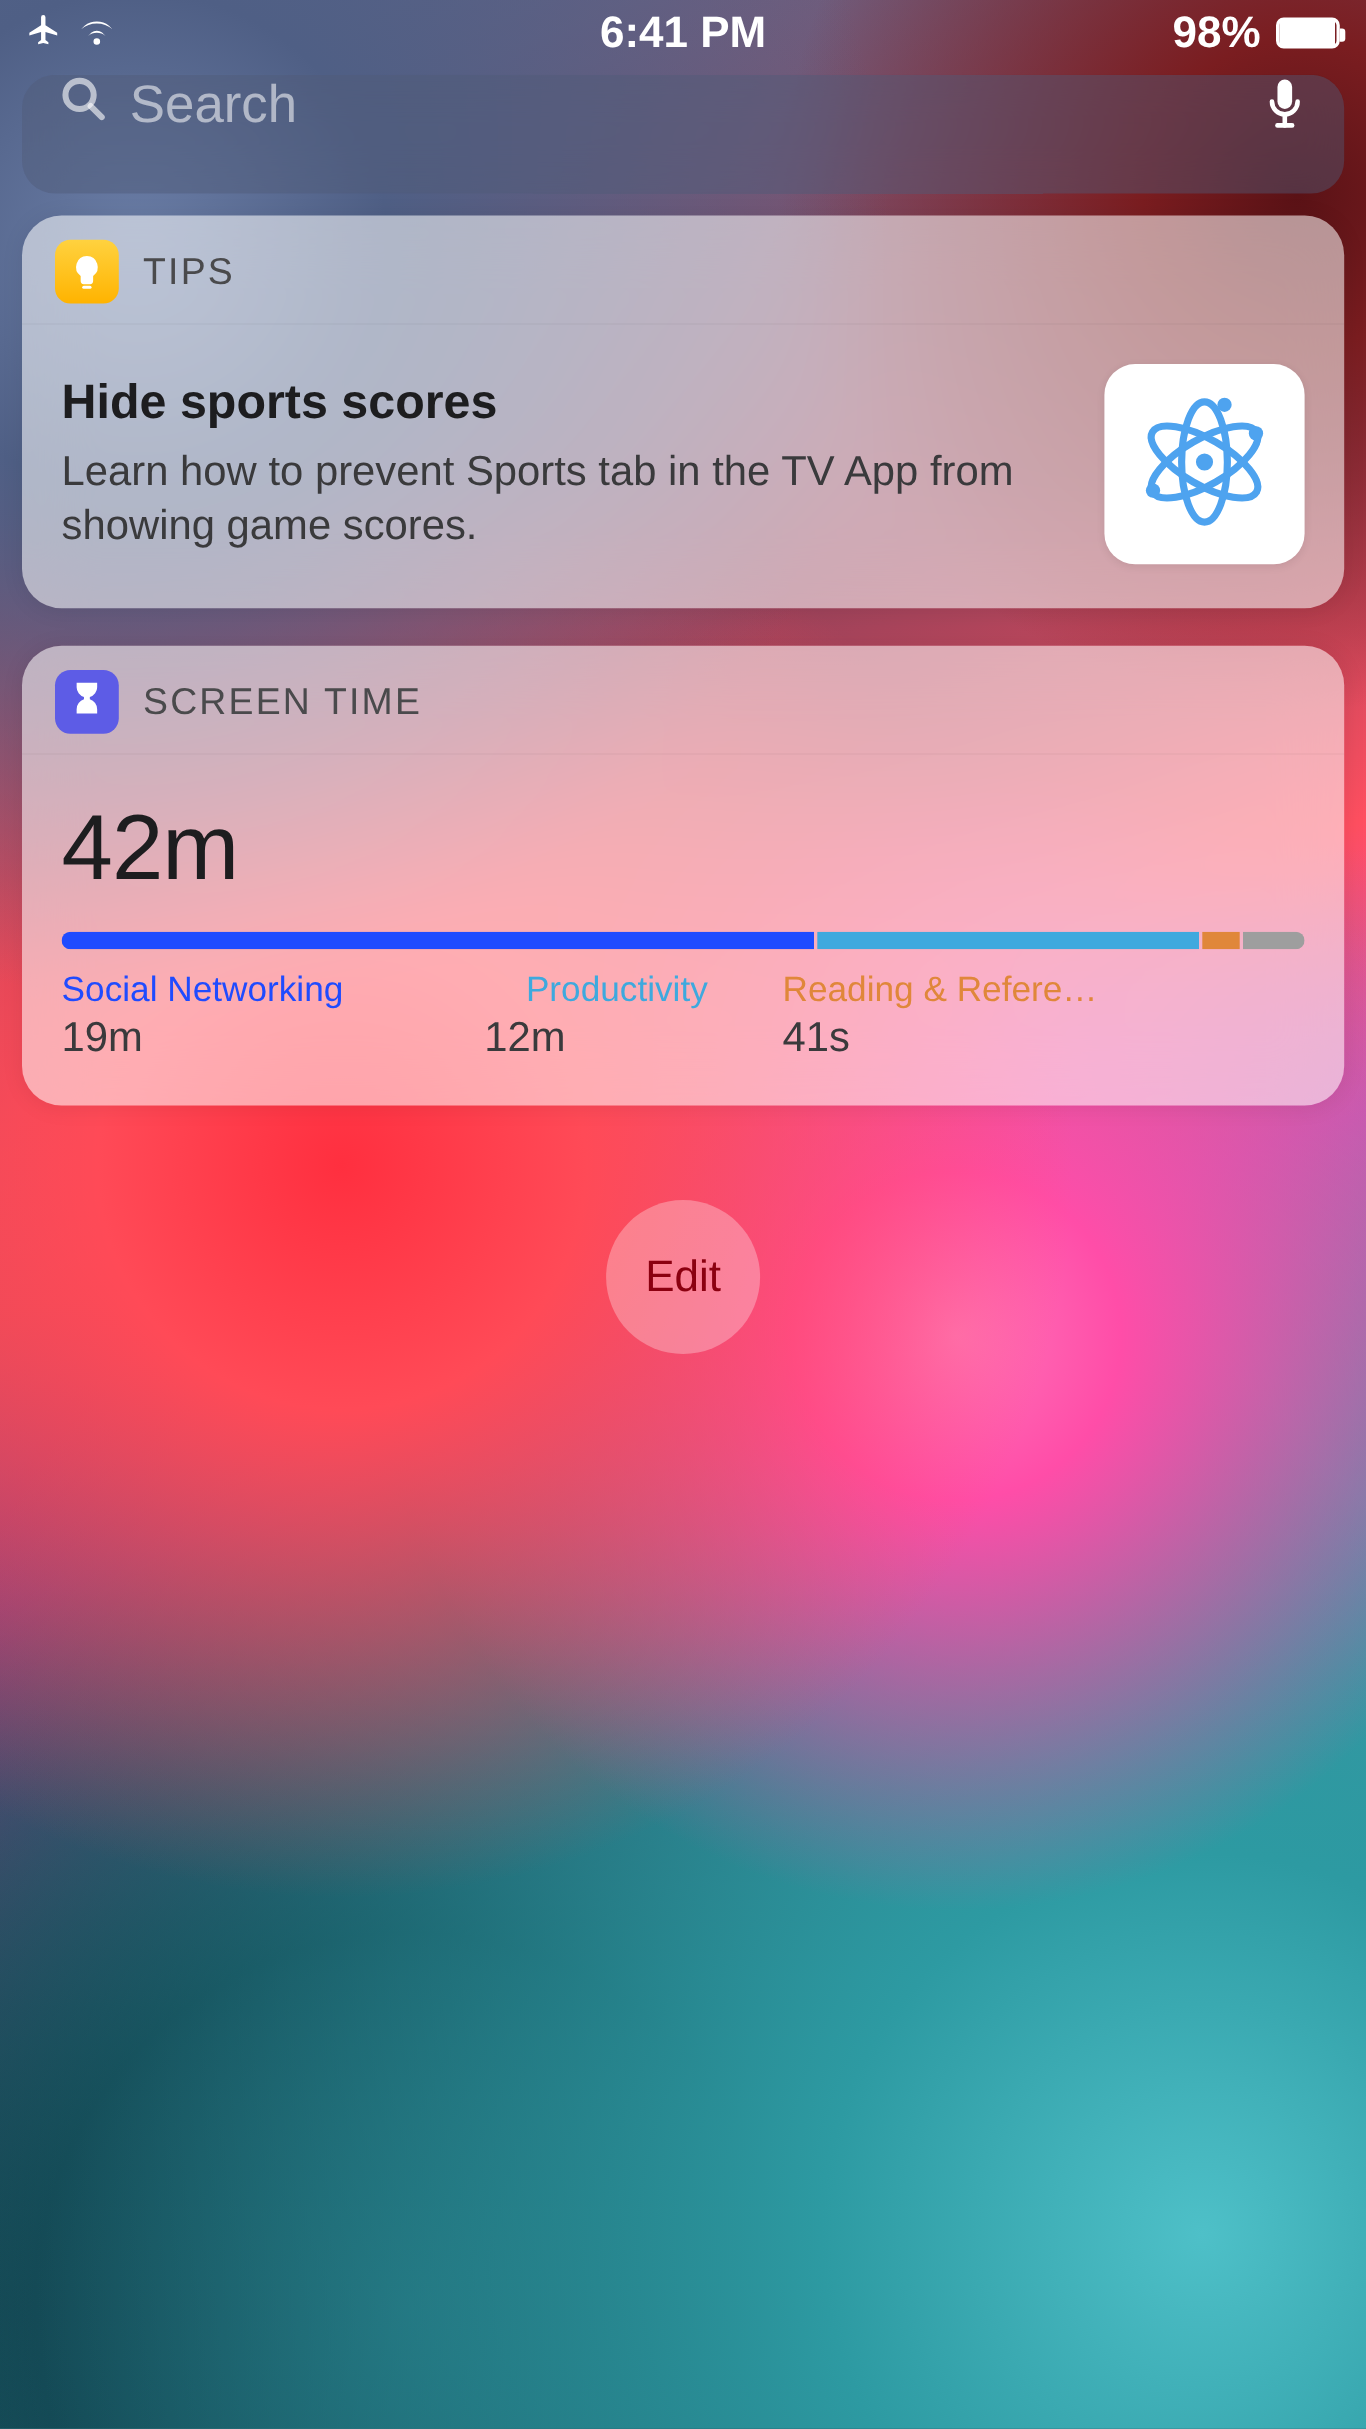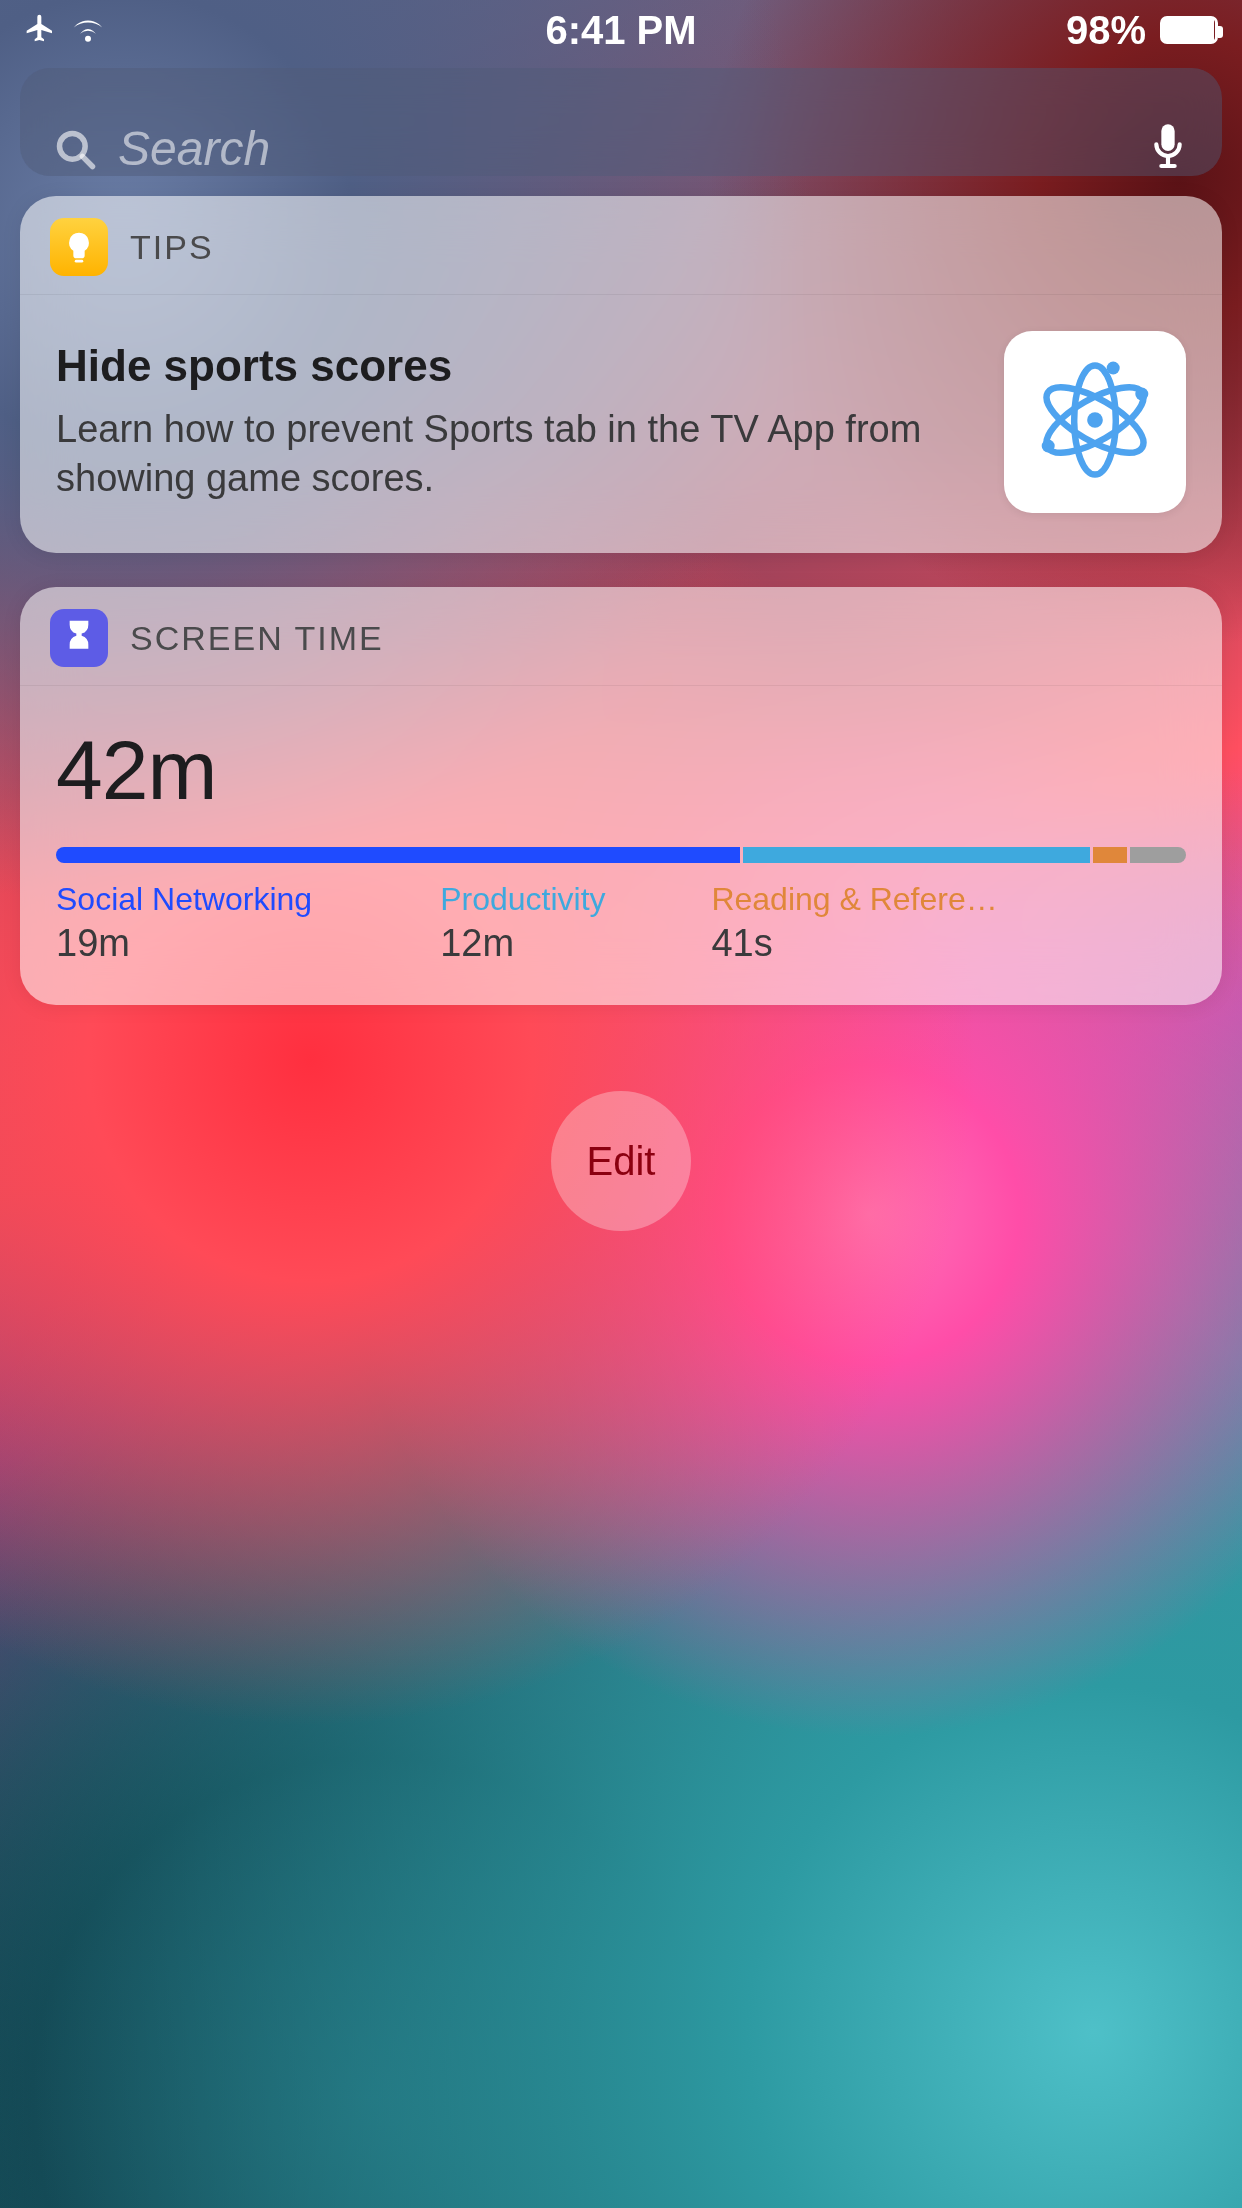--- a/index.html
+++ b/index.html
@@ -31,23 +31,22 @@
   }
   .battery::after {
     content: ""; position: absolute; right: -8px; top: 7px; width: 5px; height: 12px;
     background: #fff; border-radius: 0 3px 3px 0;
   }
 
   
   .search-bar {
     position: absolute; top: 68px; left: 20px; right: 20px; height: 108px;
     background: rgba(80, 90, 120, 0.45);
-    border-radius: 30px; display: flex; align-items: flex-end; padding: 0 34px;
+    border-radius: 30px; display: flex; align-items: flex-start; padding: 0 34px;
     backdrop-filter: blur(20px);
-    font-style: italic;
   }
   .search-placeholder { color: rgba(255,255,255,0.55); font-size: 48px; margin-left: 20px; flex: 1; }
   .search-icon, .mic-icon { color: rgba(255,255,255,0.6); }
   .mic-icon { color: #fff; }
 
   
   .widgets { position: absolute; top: 196px; left: 20px; right: 20px; display: flex; flex-direction: column; gap: 34px; }
   .widget {
     border-radius: 36px; overflow: hidden;
     background: rgba(255,255,255,0.55);
@@ -196,21 +195,21 @@
           <div class="st-seg" style="width: 31%; background: rgb(62, 169, 222); margin-left: 3px;"></div>
           <div class="st-seg" style="width: 3%; background: rgb(224, 135, 58); margin-left: 3px;"></div>
           <div class="st-seg" style="width: 5%; background: rgb(158, 158, 158); margin-left: 3px;"></div>
         </div>
       <div class="st-cats" id="st-cats">
           <div class="st-cat">
             <div class="st-cat-label" style="color: rgb(31, 75, 255);">Social Networking</div>
             <div class="st-cat-time">19m</div>
           </div>
           <div class="st-cat">
-            <div class="st-cat-label" style="color: rgb(62, 169, 222);">Productivity</div>
+            <div class="st-cat-label" style="color: rgb(62, 169, 222); text-align: center;">Productivity</div>
             <div class="st-cat-time">12m</div>
           </div>
           <div class="st-cat">
             <div class="st-cat-label" style="color: rgb(224, 135, 58);">Reading &amp; Refere…</div>
             <div class="st-cat-time">41s</div>
           </div>
         </div>
     </div>
   </div>
 

